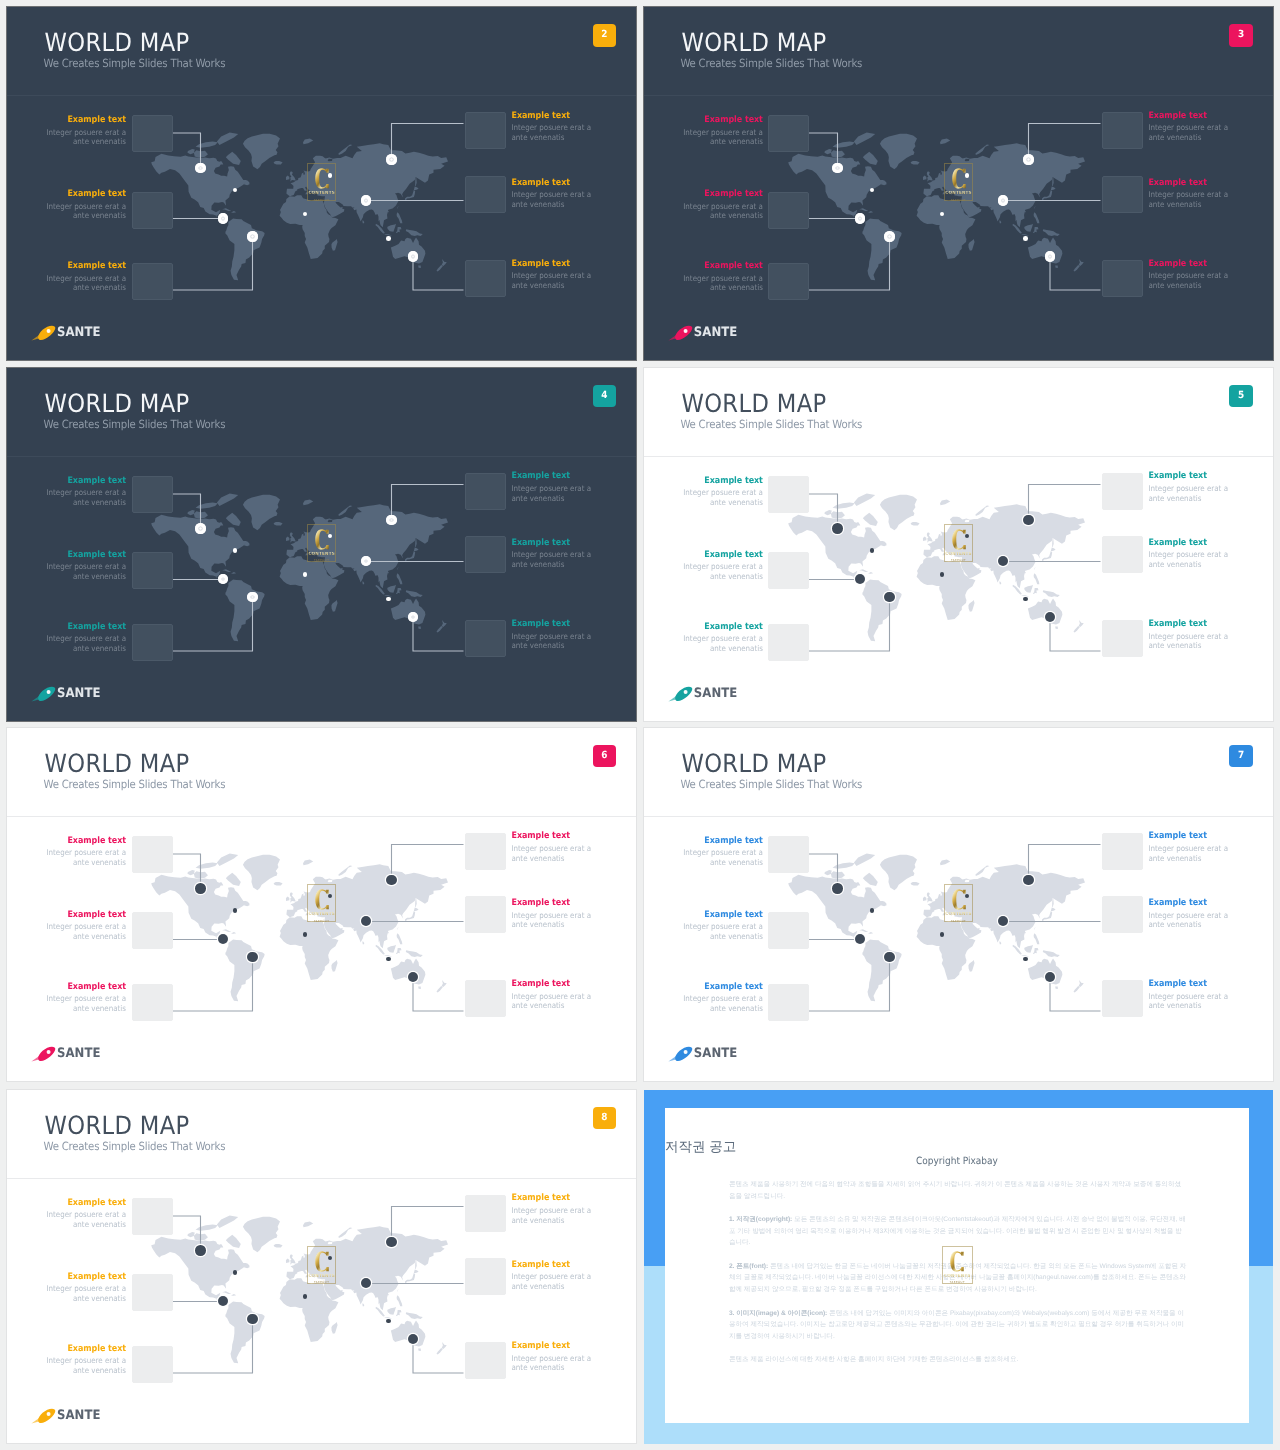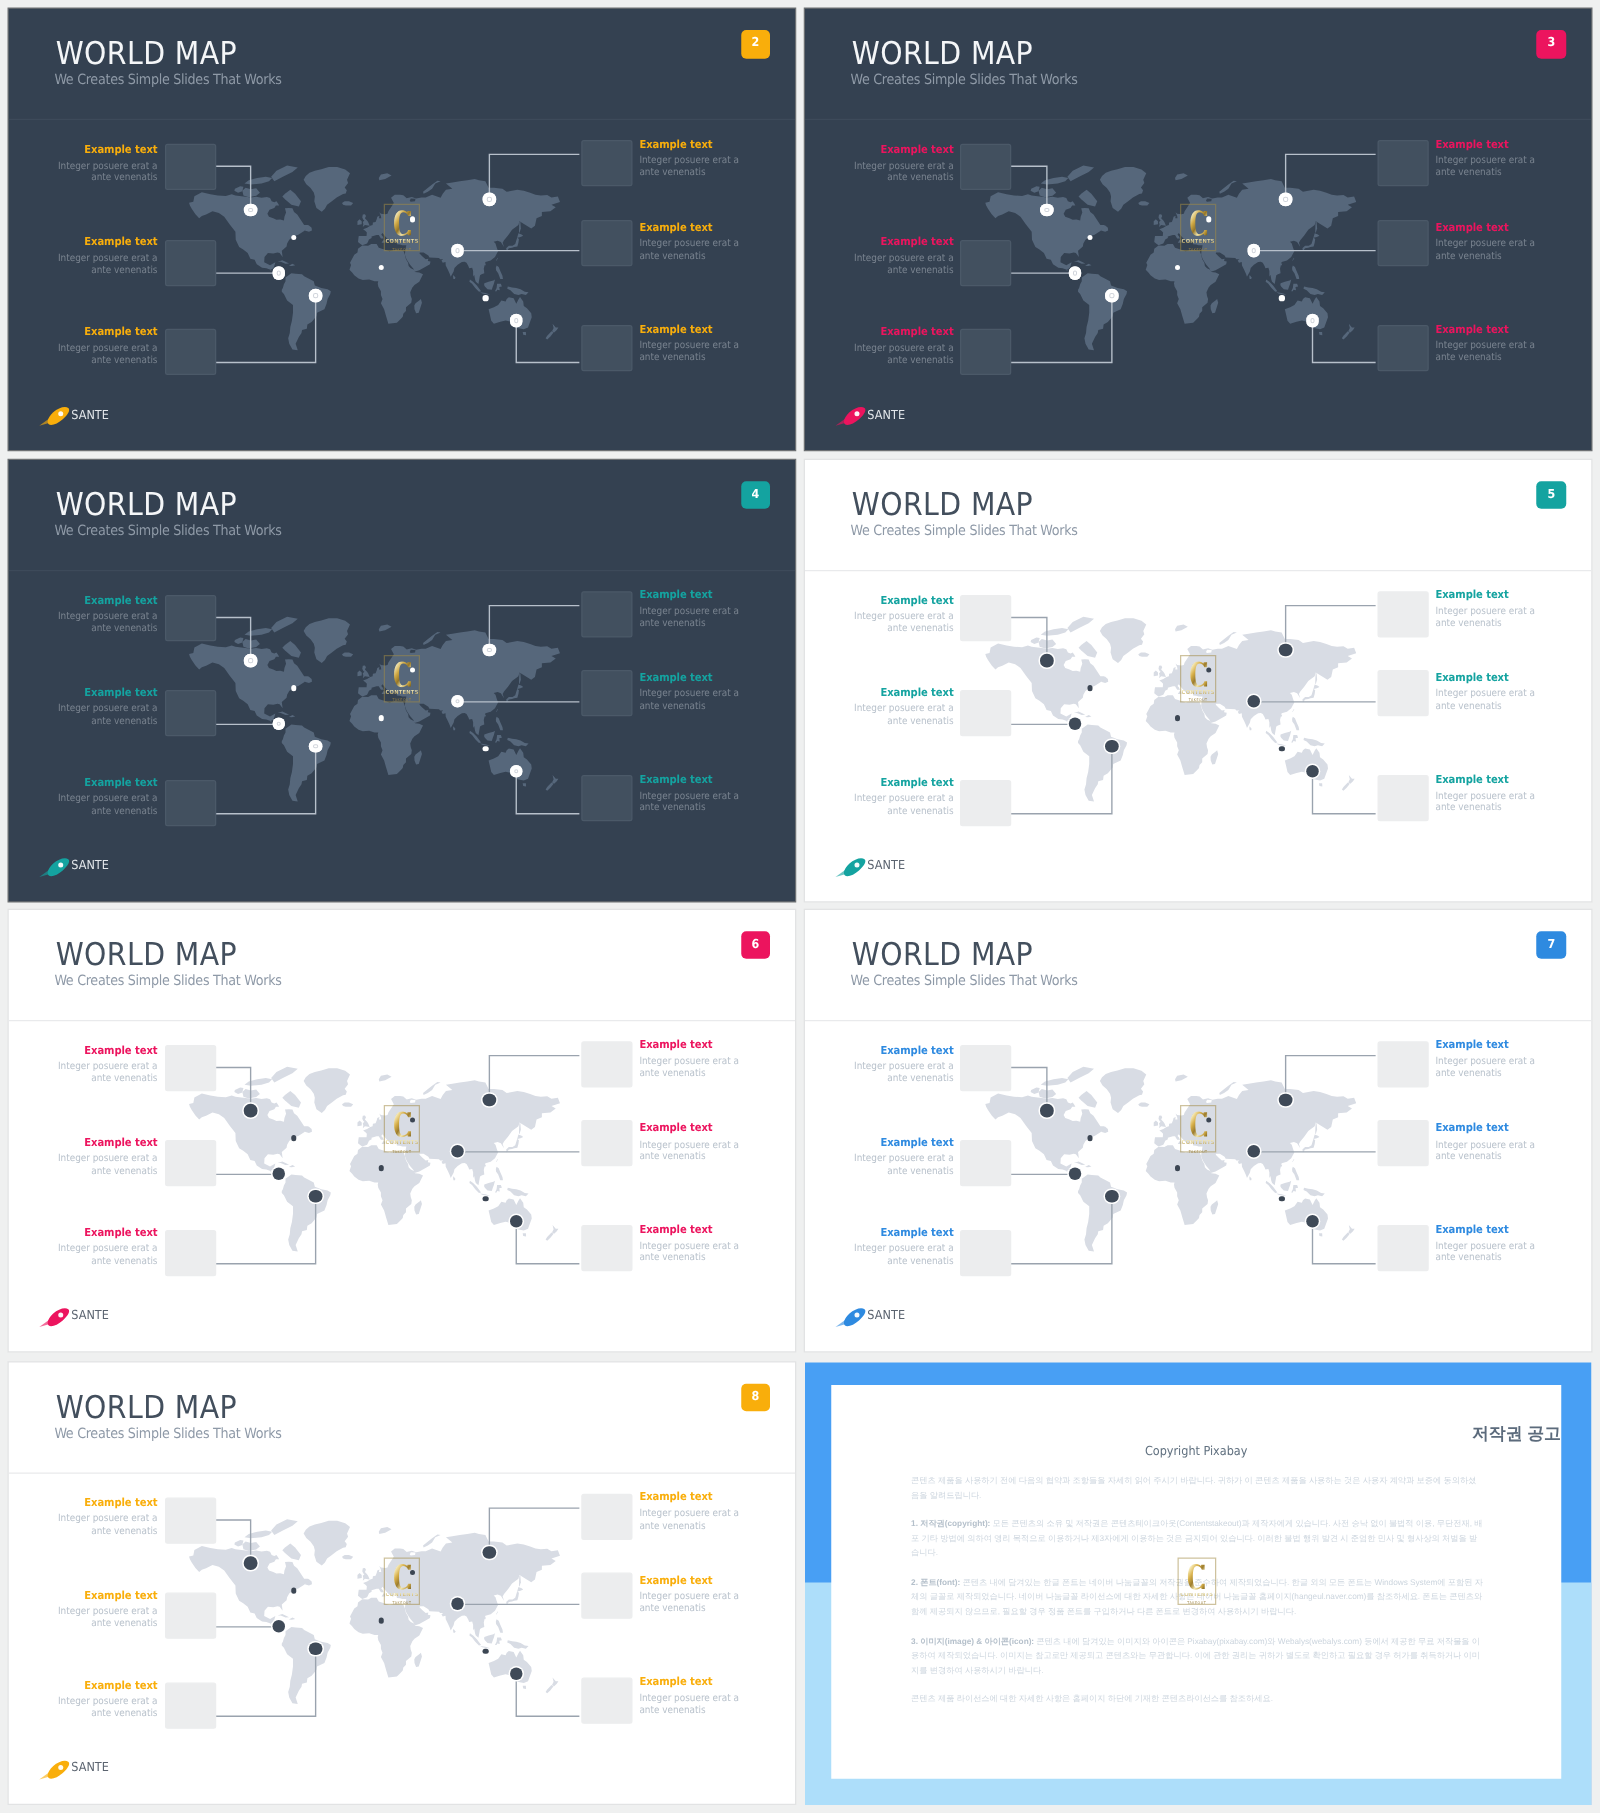--- a/index.html
+++ b/index.html
@@ -63,21 +63,21 @@
   .mk.big{width:10.5px;height:10.5px;}
   .slide.dark .mk.big{background:#ffffff;
         box-shadow:inset 0 0 0 3.4px #fff, inset 0 0 0 4.2px rgba(150,160,175,.45);}
   .slide.light .mk.big{background:#3f4a58;box-shadow:0 0 0 1.2px #fff;}
   .mk.sm{width:4.6px;height:4.6px;}
   .slide.dark .mk.sm{background:#fff;}
   .slide.light .mk.sm{background:#3c4653;}
 
   
   .logo{position:absolute;left:24.2px;top:318.1px;display:flex;align-items:center;}
-  .logo .txt{font-size:10px;letter-spacing:.05px;font-weight:400;line-height:1;
+  .logo .txt{font-size:13px;letter-spacing:.05px;font-weight:700;line-height:1;
              font-stretch:condensed;font-family:"DejaVu Sans",sans-serif;margin-left:.4px;
              padding-bottom:.5px;}
   .slide.dark .logo .txt{color:#e2e6ea;}
   .slide.light .logo .txt{color:#5b6470;}
 
   
   .wm{position:absolute;width:28.5px;height:38px;box-sizing:border-box;
       border:1px solid rgba(160,138,70,.55);display:flex;flex-direction:column;
       align-items:center;justify-content:flex-start;padding-top:4px;opacity:.95;}
   .wm .c{width:14px;height:21px;line-height:0;font-size:0;}
@@ -85,22 +85,22 @@
   .wm .t1{font-size:4.6px;font-weight:700;letter-spacing:.2px;line-height:6px;font-stretch:condensed;font-family:"DejaVu Sans",sans-serif;
           background:linear-gradient(180deg,#f6ecb8,#9c7a28);
           -webkit-background-clip:text;background-clip:text;color:transparent;margin-top:2px;}
   .wm .t2{font-size:2.9px;letter-spacing:.45px;color:#9d8340;margin-top:.6px;line-height:4px;font-stretch:condensed;font-family:"DejaVu Sans",sans-serif;}
 
   
   .cslide{position:absolute;width:629.5px;height:354px;overflow:hidden;background:#489ff4;}
   .cs-band{position:absolute;left:0;top:176px;width:629px;height:178px;background:#addefa;}
   .cs-inner{position:absolute;left:21.2px;top:18.4px;width:583.7px;height:314.9px;
             background:#ffffff;}
-  .cs-title{position:absolute;left:0;right:0;top:31.7px;text-align:right;font-size:13.5px;
-            font-weight:700;color:#5c6b7c;line-height:1;}
+  .cs-title{position:absolute;left:0;right:0;top:31.7px;text-align:left;font-size:13.5px;
+            font-weight:400;color:#5c6b7c;line-height:1;}
   .cs-sub{position:absolute;left:0;right:0;top:48.9px;text-align:center;font-size:10px;
           color:#60707f;line-height:1;font-stretch:condensed;
           font-family:"DejaVu Sans",sans-serif;}
   .cs-body{position:absolute;left:63.8px;top:71px;width:457.5px;color:#ccd5de;font-size:6.6px;
            line-height:11.7px;letter-spacing:-.02px;}
   .cs-body p{margin:0 0 11.7px 0;}
   .cs-body b{color:#b5c0cb;font-weight:700;}
   .cs-wm{position:absolute;left:297.9px;top:156.2px;width:31.2px;height:37.9px;}
 </style>
 </head>

